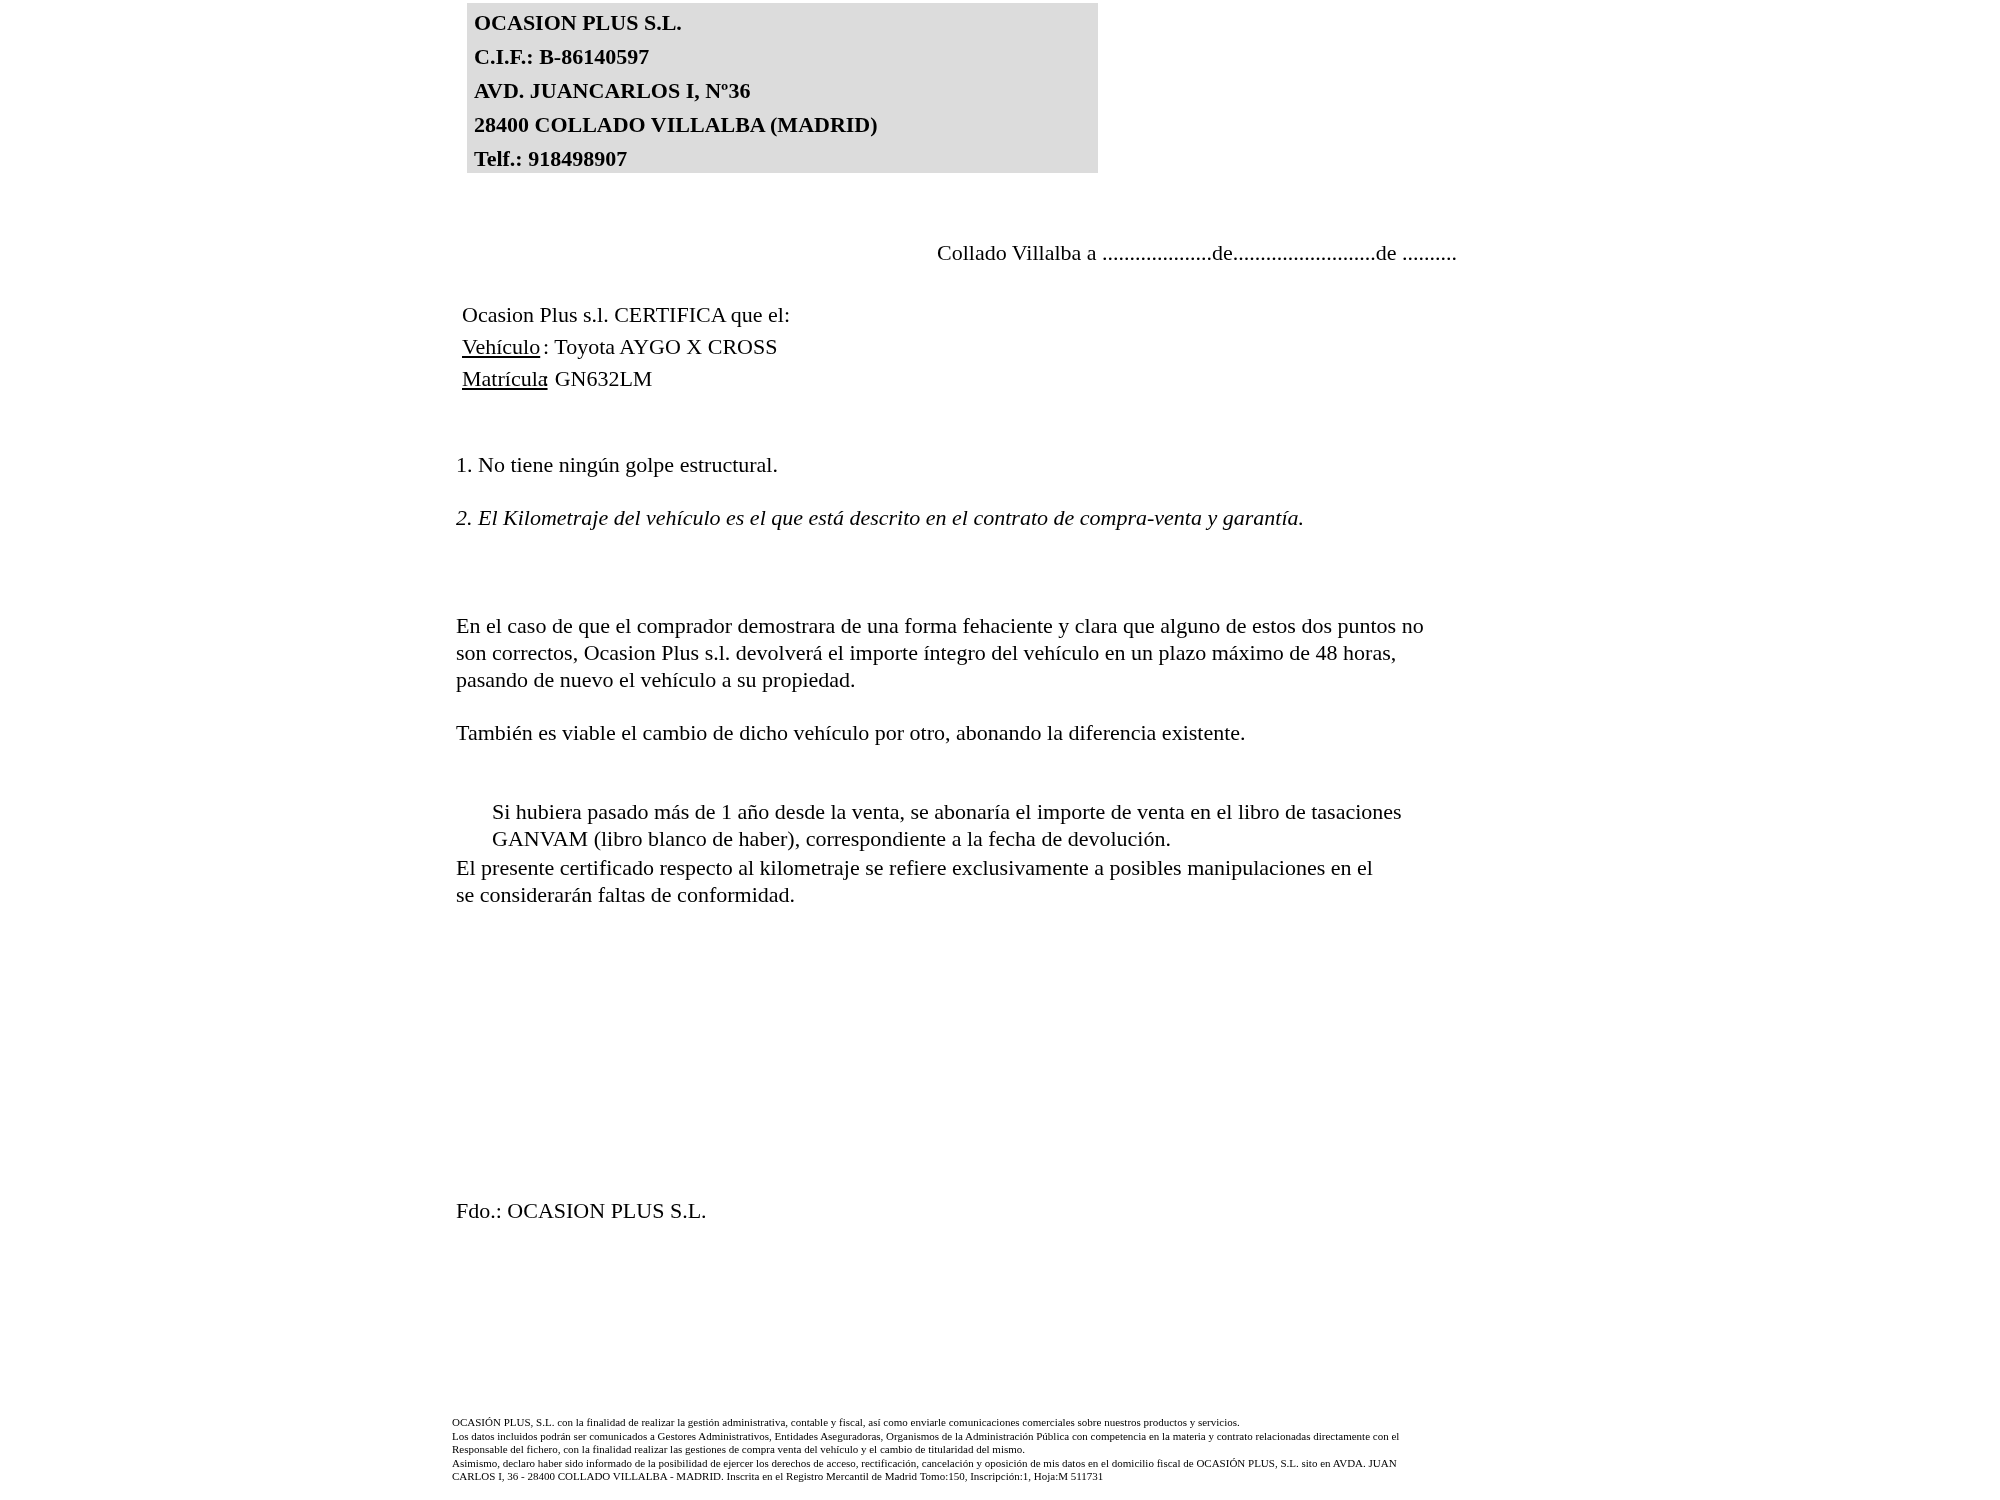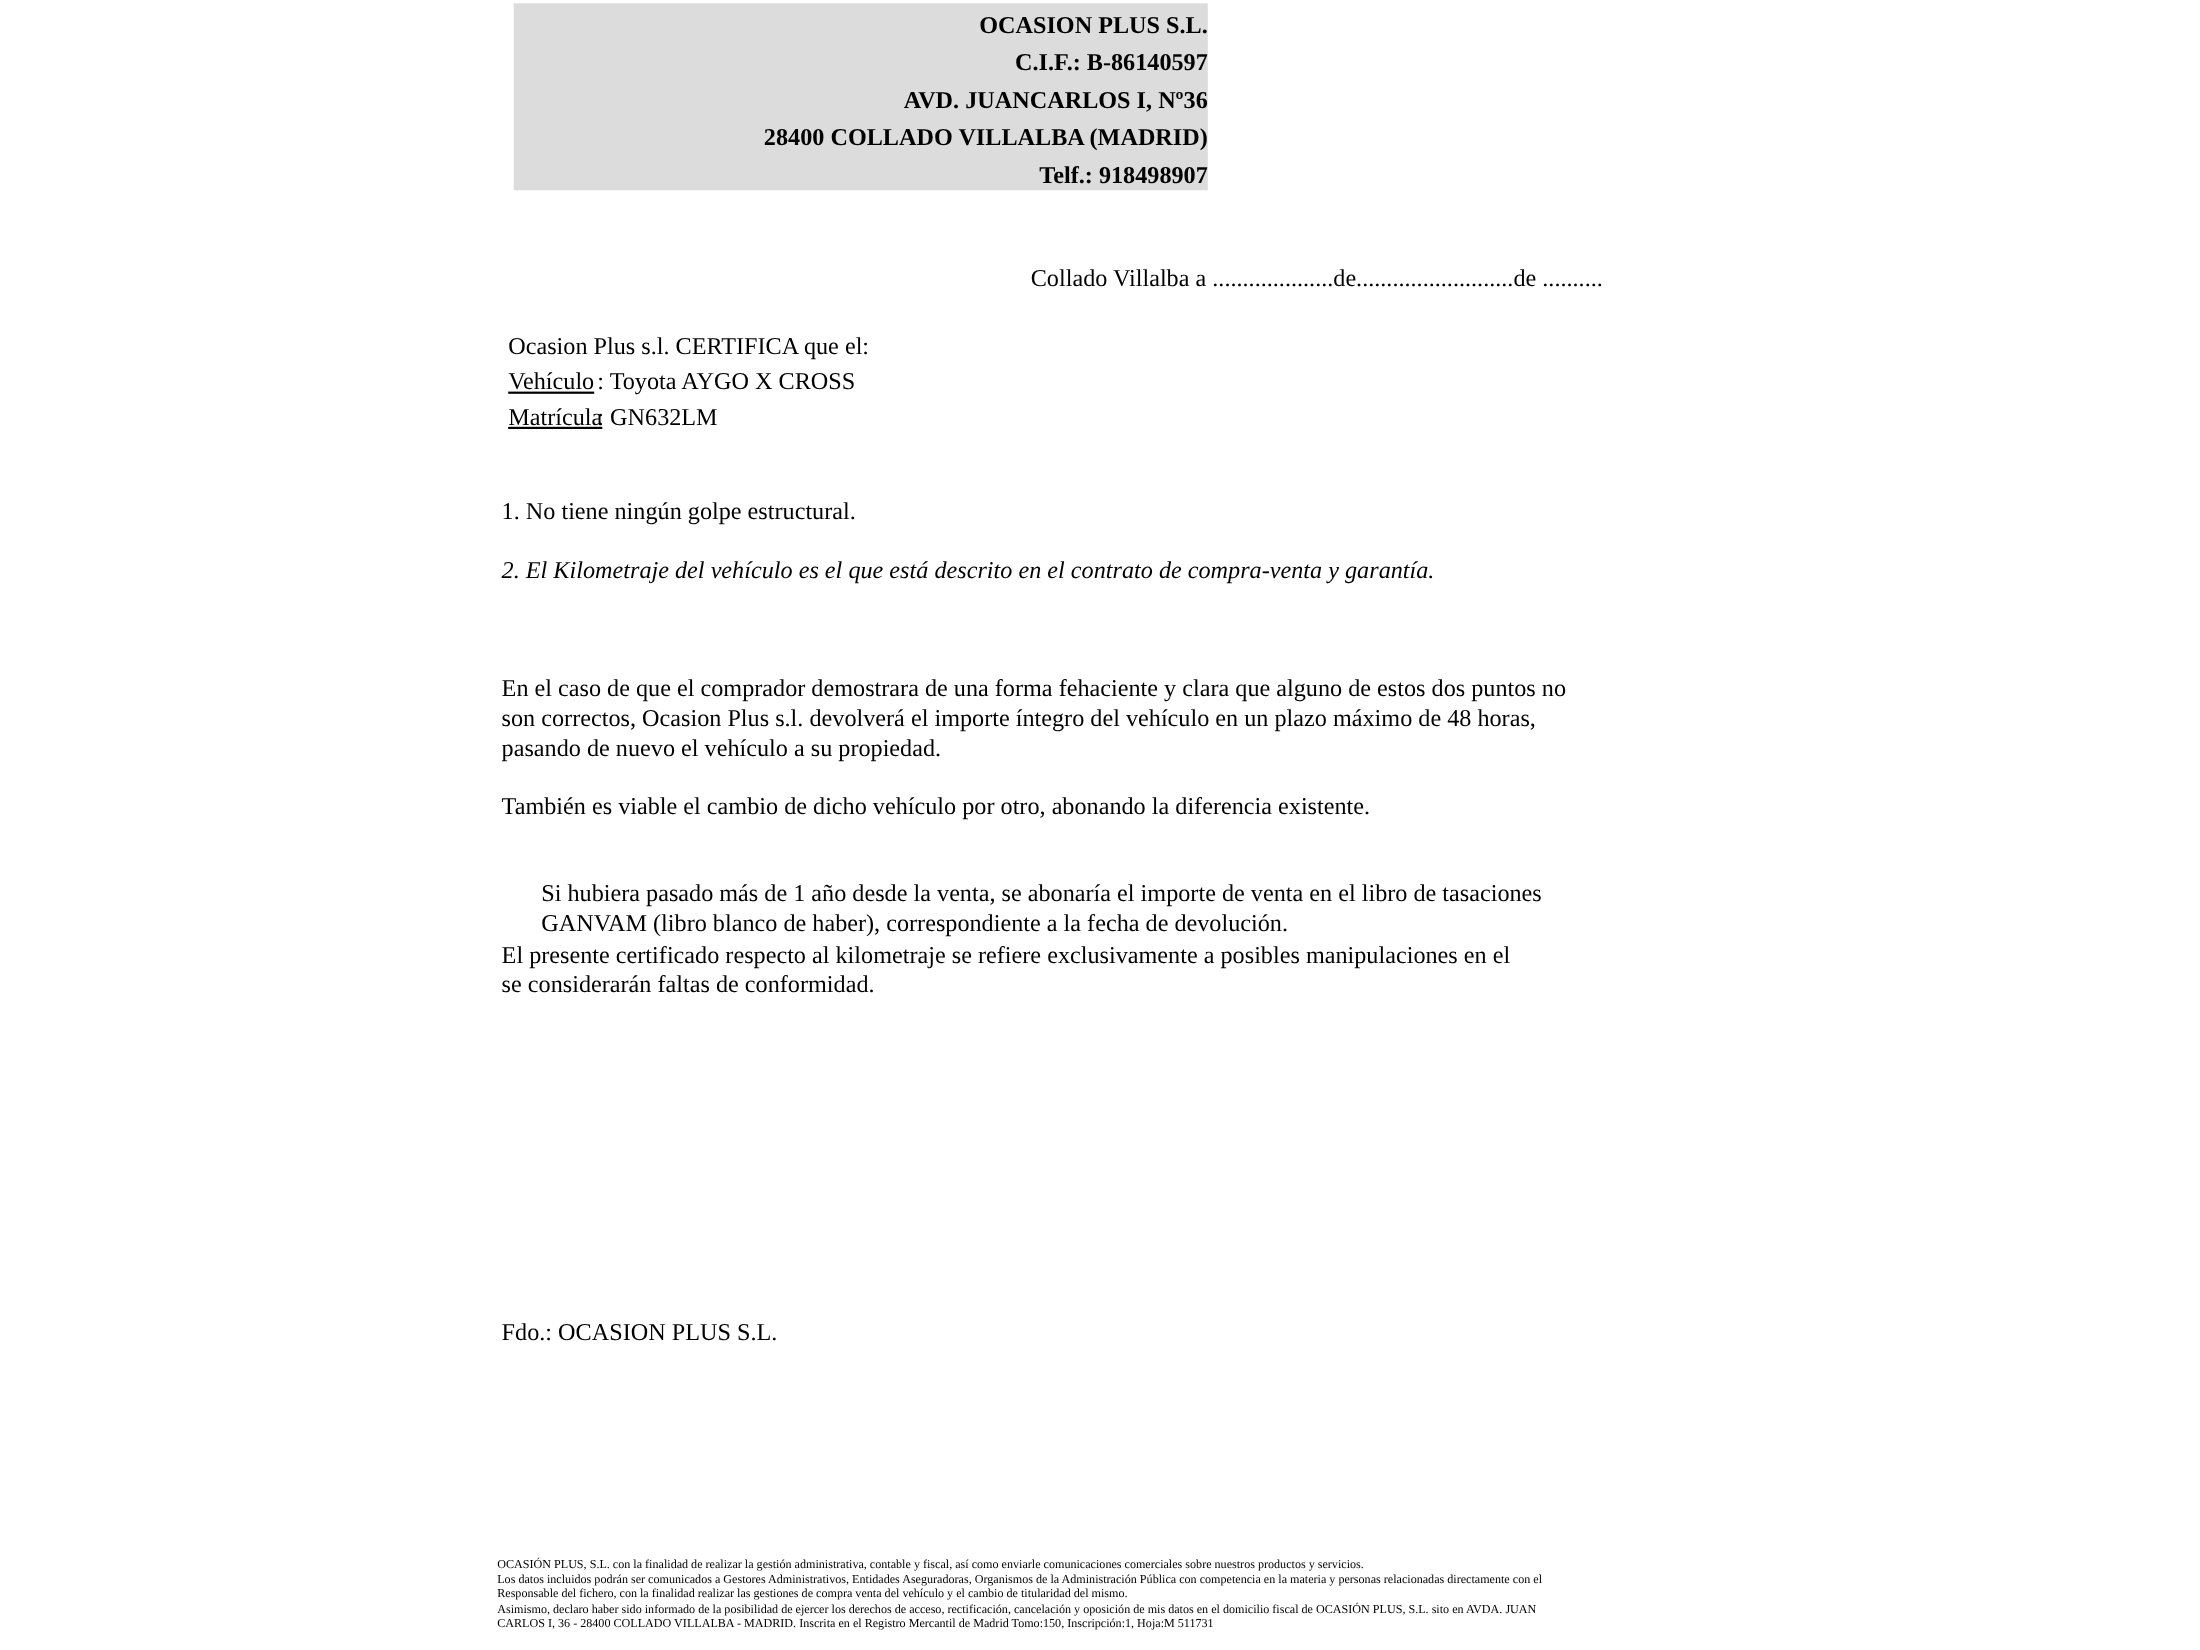--- a/index.html
+++ b/index.html
@@ -19,21 +19,20 @@
   .header-box {
     position: absolute;
     left: 467px;
     top: 3px;
     width: 631px;
     height: 170px;
     background: #dcdcdc;
     box-sizing: border-box;
     padding: 3px 0 0 7px;
     overflow: hidden;
-    text-align: right;
   }
   .header-box .hline {
     font-weight: bold;
     font-size: 22px;
     line-height: 34px;
     white-space: nowrap;
   }
   .date-line {
     position: absolute;
     left: 937px;
@@ -134,19 +133,19 @@
 
   <div class="para p4">
     <div class="pline">El presente certificado respecto al kilometraje se refiere exclusivamente a posibles manipulaciones en el</div>
     <div class="pline">se considerarán faltas de conformidad.</div>
   </div>
 
   <div class="signature">Fdo.: OCASION PLUS S.L.</div>
 
   <div class="legal">
     <div class="lline">OCASIÓN PLUS, S.L. con la finalidad de realizar la gestión administrativa, contable y fiscal, así como enviarle comunicaciones comerciales sobre nuestros productos y servicios.</div>
-    <div class="lline">Los datos incluidos podrán ser comunicados a Gestores Administrativos, Entidades Aseguradoras, Organismos de la Administración Pública con competencia en la materia y personas relacionadas directamente con el</div>
+    <div class="lline">Los datos incluidos podrán ser comunicados a Gestores Administrativos, Entidades Aseguradoras, Organismos de la Administración Pública con competencia en la materia y contrato relacionadas directamente con el</div>
     <div class="lline">Responsable del fichero, con la finalidad realizar las gestiones de compra venta del vehículo y el cambio de titularidad del mismo.</div>
     <div class="lline">Asimismo, declaro haber sido informado de la posibilidad de ejercer los derechos de acceso, rectificación, cancelación y oposición de mis datos en el domicilio fiscal de OCASIÓN PLUS, S.L. sito en AVDA. JUAN</div>
     <div class="lline">CARLOS I, 36 - 28400 COLLADO VILLALBA - MADRID. Inscrita en el Registro Mercantil de Madrid Tomo:150, Inscripción:1, Hoja:M 511731</div>
   </div>
 
 </div>
 
 </body></html>

